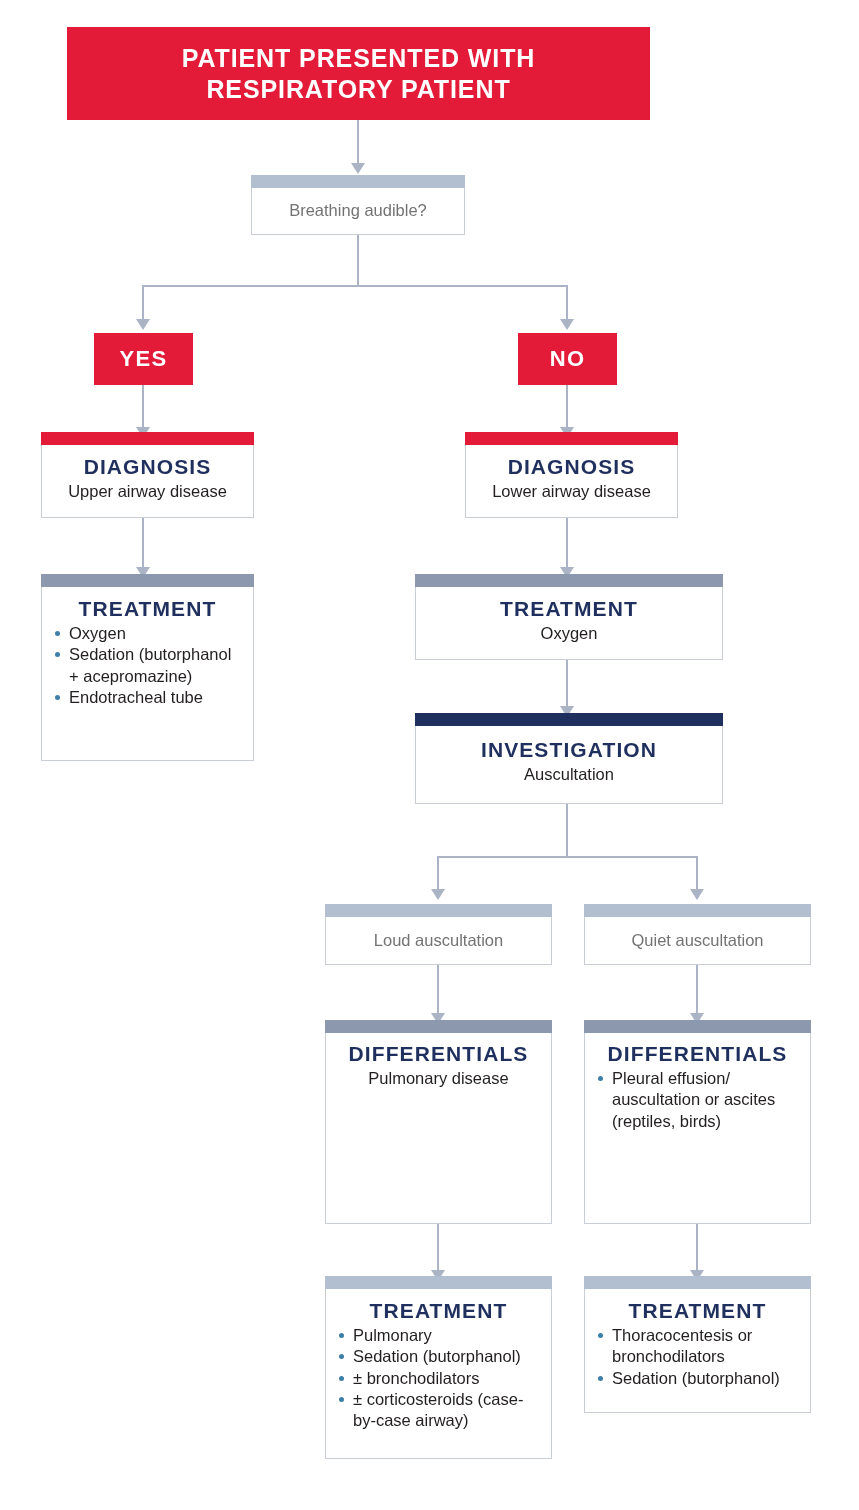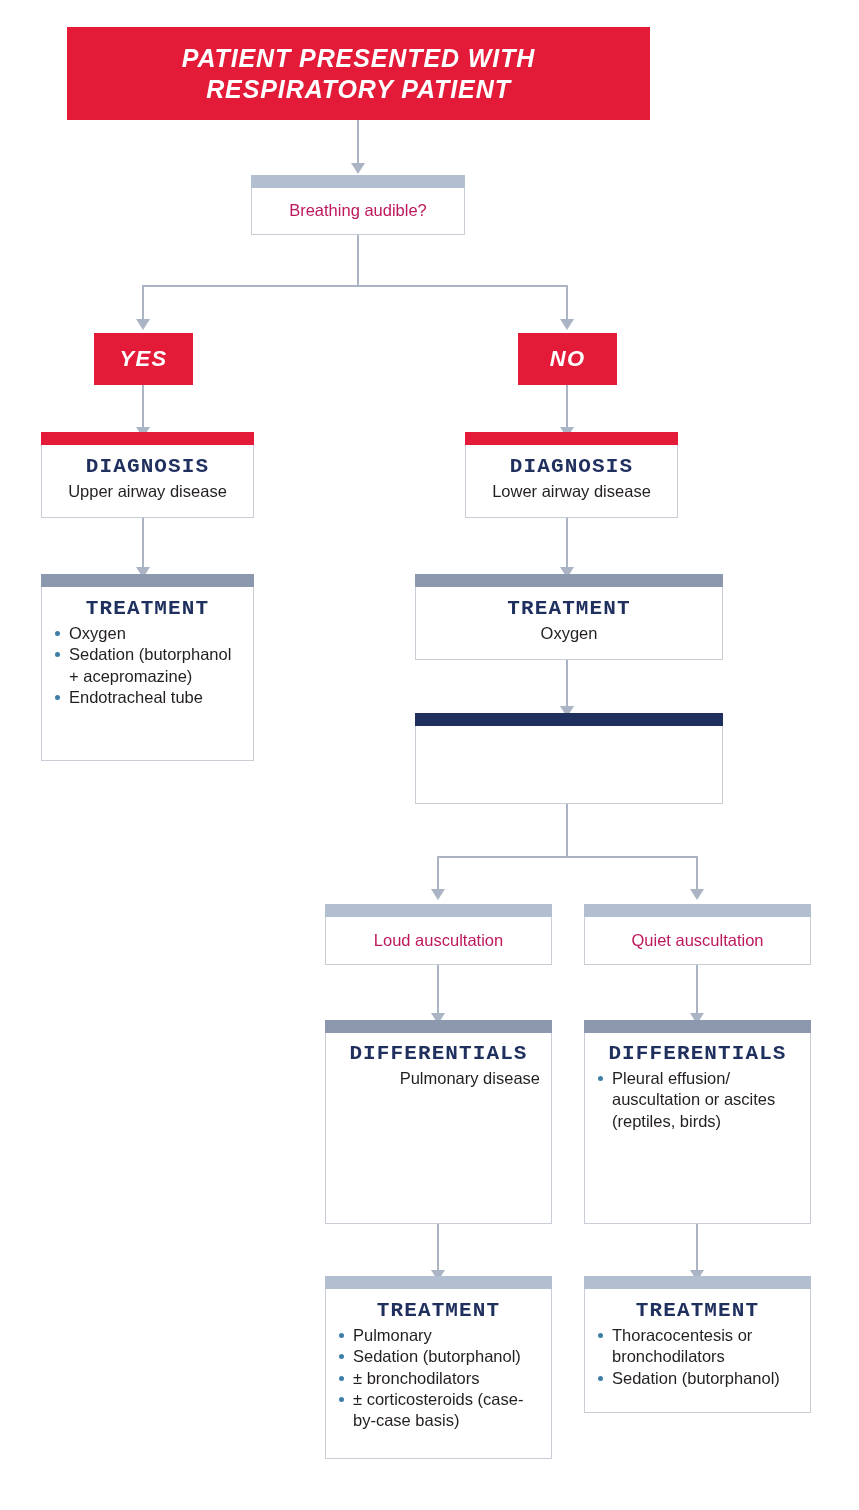--- a/index.html
+++ b/index.html
@@ -47,34 +47,33 @@
   }
 
   .node-title {
     color: #1f2f5e;
     font-weight: bold;
     font-size: 21px;
     letter-spacing: 1.1px;
     text-align: center;
     line-height: 1.15;
     margin: 0 0 2px 0;
-    font-family: Liberation Mono, monospace;
   }
   .node-sub {
     color: #231f20;
     font-size: 16.5px;
     text-align: center;
     line-height: 1.3;
     margin: 0;
   }
   .node-sub.left {
-    text-align: right;
+    text-align: center;
   }
   .plain-text {
-    color: #be185d;
+    color: #737373;
     font-size: 16.5px;
     text-align: center;
     line-height: 1.3;
     margin: 0;
   }
 
   ul.bullets {
     list-style: none;
     margin: 1px 0 0 0;
     padding: 0;
@@ -102,21 +101,20 @@
   
   .banner {
     position: absolute;
     box-sizing: border-box;
     background: #e31b38;
     color: #ffffff;
     display: flex;
     align-items: center;
     justify-content: center;
     text-align: center;
-    font-style: italic;
   }
   .banner-title {
     font-weight: bold;
     font-size: 25px;
     letter-spacing: 0.9px;
     line-height: 1.22;
   }
   .chip-label {
     font-weight: bold;
     font-size: 22px;
@@ -221,20 +219,24 @@
       <p class="node-title">TREATMENT</p>
       <p class="node-sub">Oxygen</p>
     </div>
   </div>
 
   <div class="conn vline" style="left:566px; top:660px; height:50px;"></div>
   <div class="arrowhead" style="left:560px; top:706px;"></div>
 
   <div class="node" style="left:415px; top:714px; width:308px; height:90px;">
     <div class="cap cap-navy"></div>
+    <div class="body" style="padding-top:12px;">
+      <p class="node-title">INVESTIGATION</p>
+      <p class="node-sub">Auscultation</p>
+    </div>
   </div>
 
   <div class="conn vline" style="left:566px; top:804px; height:53px;"></div>
   <div class="conn hline" style="left:437px; top:856px; width:260px;"></div>
   <div class="conn vline" style="left:437px; top:856px; height:35px;"></div>
   <div class="conn vline" style="left:696px; top:856px; height:35px;"></div>
   <div class="arrowhead" style="left:431px; top:889px;"></div>
   <div class="arrowhead" style="left:690px; top:889px;"></div>
 
   <div class="node" style="left:325px; top:905px; width:227px; height:60px;">
@@ -282,21 +284,21 @@
   <div class="arrowhead" style="left:690px; top:1270px;"></div>
 
   <div class="node" style="left:325px; top:1277px; width:227px; height:182px;">
     <div class="cap cap-light"></div>
     <div class="body" style="padding:10px 11px 12px 11px;">
       <p class="node-title">TREATMENT</p>
       <ul class="bullets">
         <li>Pulmonary</li>
         <li>Sedation (butorphanol)</li>
         <li>± bronchodilators</li>
-        <li>± corticosteroids (case-by-case basis)</li>
+        <li>± corticosteroids (case-by-case airway)</li>
       </ul>
     </div>
   </div>
 
   <div class="node" style="left:584px; top:1277px; width:227px; height:136px;">
     <div class="cap cap-light"></div>
     <div class="body" style="padding:10px 11px 12px 11px;">
       <p class="node-title">TREATMENT</p>
       <ul class="bullets">
         <li>Thoracocentesis or bronchodilators</li>

